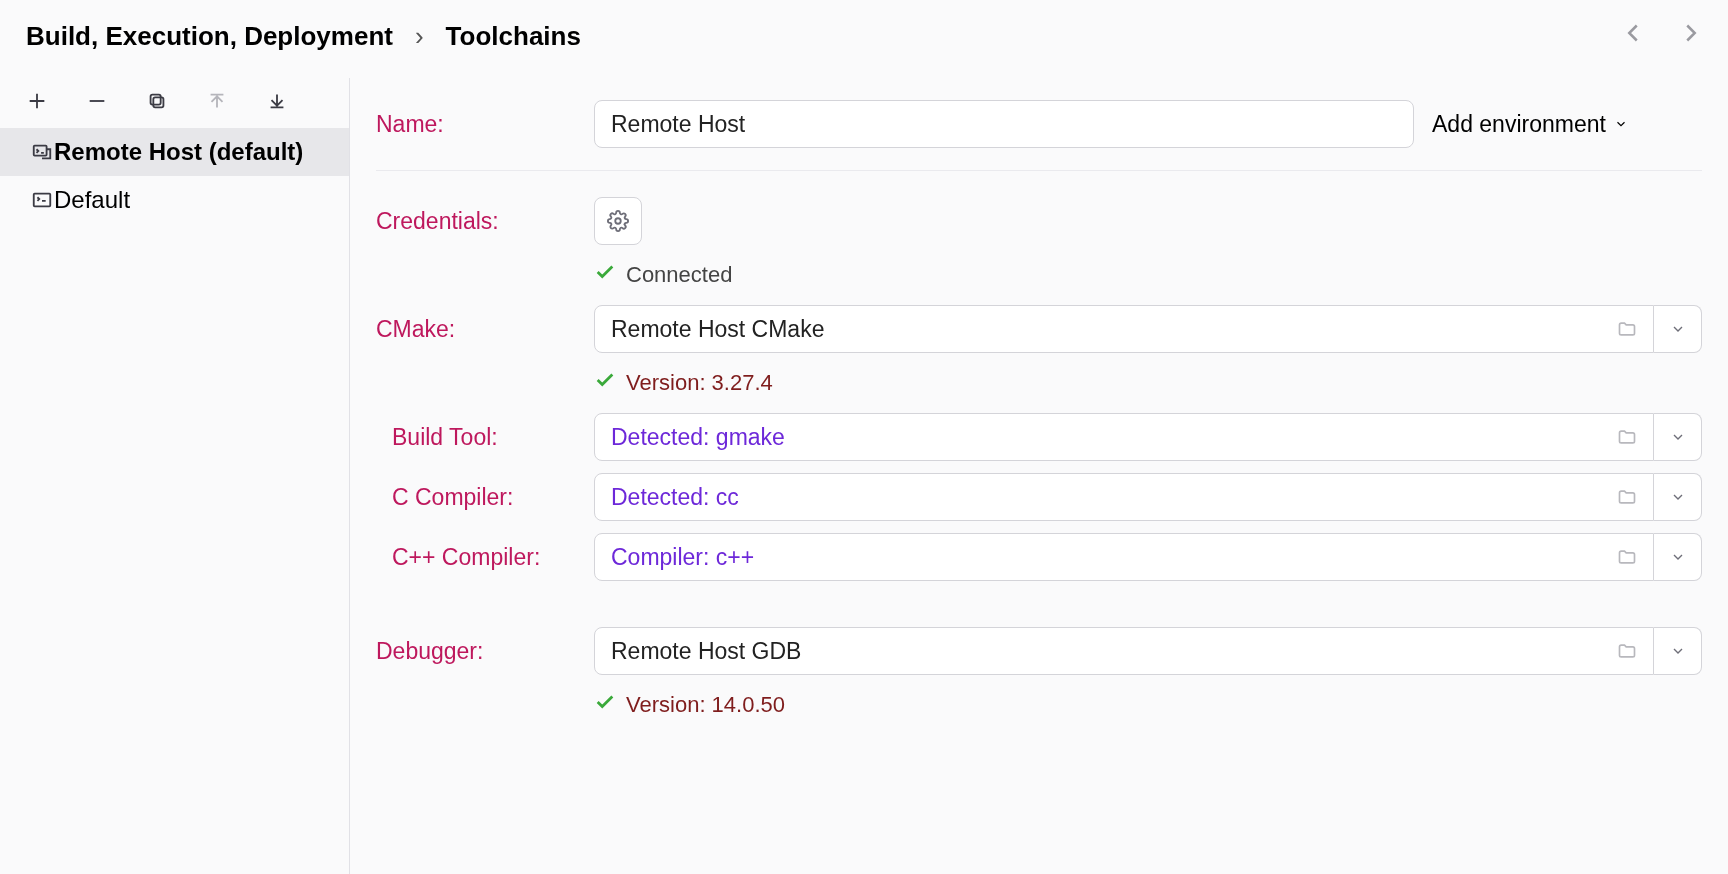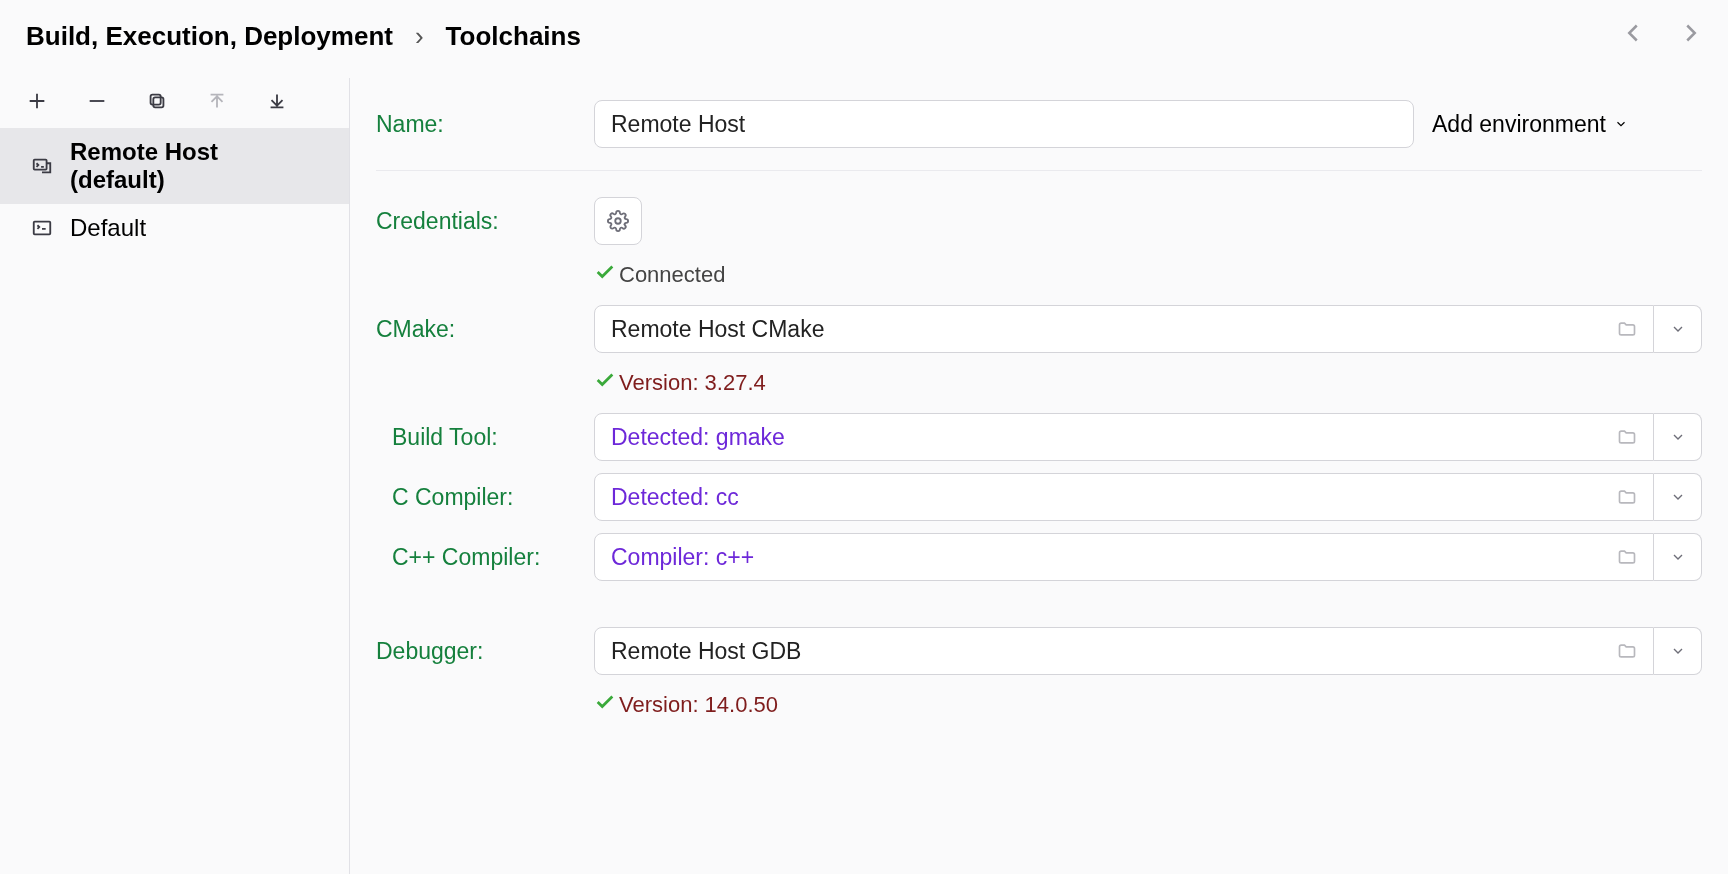--- a/index.html
+++ b/index.html
@@ -44,42 +44,42 @@
     gap: 34px;
     padding: 10px 24px 14px 24px;
     align-items: center;
   }
   .toolbar-btn { width: 26px; height: 26px; display:flex; align-items:center; justify-content:center; color:#3b3b44; cursor:pointer;}
   .toolbar-btn.disabled { color:#b5b5bb; }
   .list {}
   .list-item {
     display: flex;
     align-items: center;
-    gap: 16px;
+    gap: 0;
     padding: 10px 30px 10px 30px;
     font-size: 24px;
     font-weight: 400;
     cursor: pointer;
   }
   .list-item.selected { background:#e7e7ea; font-weight:600; }
   .list-item .icon { width:24px; height:24px; flex-shrink:0; display:flex; align-items:center; justify-content:center; color:#3b3b44; }
   .main {
     flex: 1;
     padding: 16px 26px 0 26px;
   }
   .row {
     display: flex;
     align-items: center;
     gap: 18px;
     padding: 6px 0;
   }
   .row .label {
     width: 200px;
     font-size: 23px;
-    color: #15803d;
+    color: #be185d;
   }
   .row .label.indent { padding-left: 16px; }
   .field {
     flex: 1;
     height: 48px;
     border: 1px solid #d4d4d9;
     border-radius: 8px;
     background: #fff;
     display: flex;
     align-items: center;
@@ -116,21 +116,21 @@
     background:#fff;
     display:flex;align-items:center;justify-content:center;
     color:#6e6e78;
     cursor:pointer;
   }
   .gear-box svg{width:22px;height:22px;}
   .link { color:#000000; font-size:23px; display:flex; align-items:center; gap:8px; cursor:pointer;}
   .link svg{width:14px;height:14px;}
   .divider { border-bottom:1px solid #eaeaee; margin:16px 0 20px 0;}
   .status-line {
-    display:flex; align-items:center; gap:3px;
+    display:flex; align-items:center; gap:10px;
     padding: 10px 0 10px 218px;
     font-size:22px; color:#444;
   }
   .status-line .check { color:#3aa93a; }
   .status-line .greytext { color:#7f1d1d; }
   .status-line .check svg{width:22px;height:22px;}
   .spacer { height: 34px; }
   .cred-chevron { color:#8c8c94; }
 </style>
 </head>

